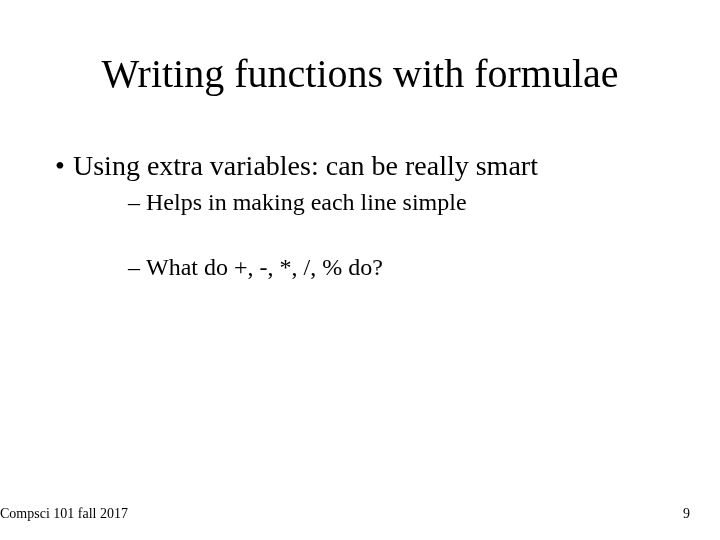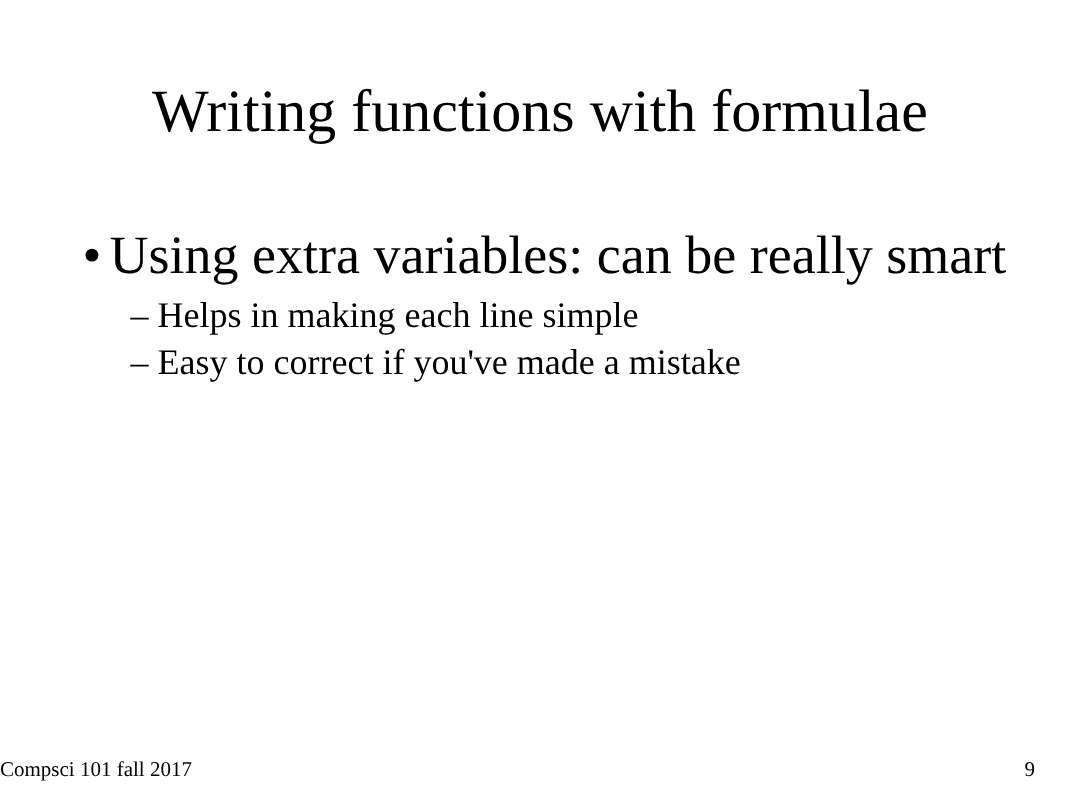--- a/index.html
+++ b/index.html
@@ -27,31 +27,31 @@
     font-size: 40px;
     font-weight: normal;
   }
   .body {
     position: absolute;
     top: 150px;
     left: 55px;
     width: 620px;
   }
   .bullet-l1 {
-    font-size: 36px;
+    font-size: 28px;
     margin: 0 0 6px 0;
     line-height: 1.15;
   }
   .bullet-l1 .dot {
     display: inline-block;
     width: 18px;
   }
   .bullet-l2 {
     font-size: 24px;
-    margin: 0 0 2px 32px;
+    margin: 0 0 2px 73px;
     line-height: 1.2;
   }
   .bullet-l2 .dash {
     display: inline-block;
     width: 18px;
   }
   .gap {
     height: 34px;
   }
   .mono {
@@ -80,25 +80,25 @@
   <div class="title">Writing functions with formulae</div>
 
   <div class="body">
 
     <p class="bullet-l1">
       <span class="dot">•</span><span>Using extra variables: can be really smart</span>
     </p>
     <p class="bullet-l2">
       <span class="dash">–</span><span>Helps in making each line simple</span>
     </p>
-    <p class="bullet-l2">
-      <span class="dash">–</span><span>Easy to correct if you've made a mistake</span>
-    </p>
 
     <div class="gap"></div>
 
+    <p class="bullet-l2">
+      <span class="dash">–</span><span>What do +, -, *, /, % do?</span>
+    </p>
 
   </div>
 
   <div class="footer-center">Compsci 101 fall 2017</div>
   <div class="footer-right">9</div>
 
 </div>
 
 </body></html>

